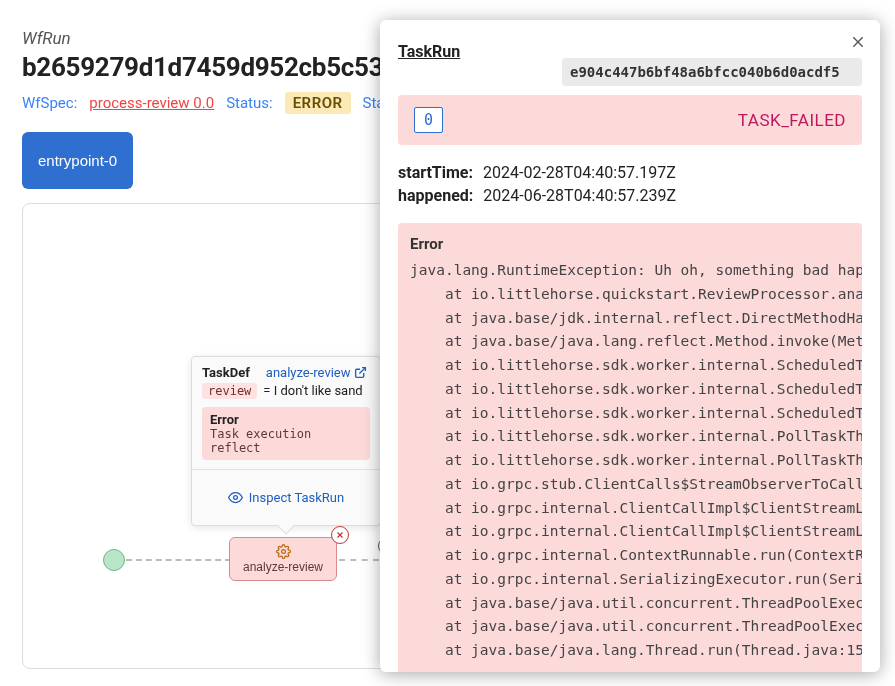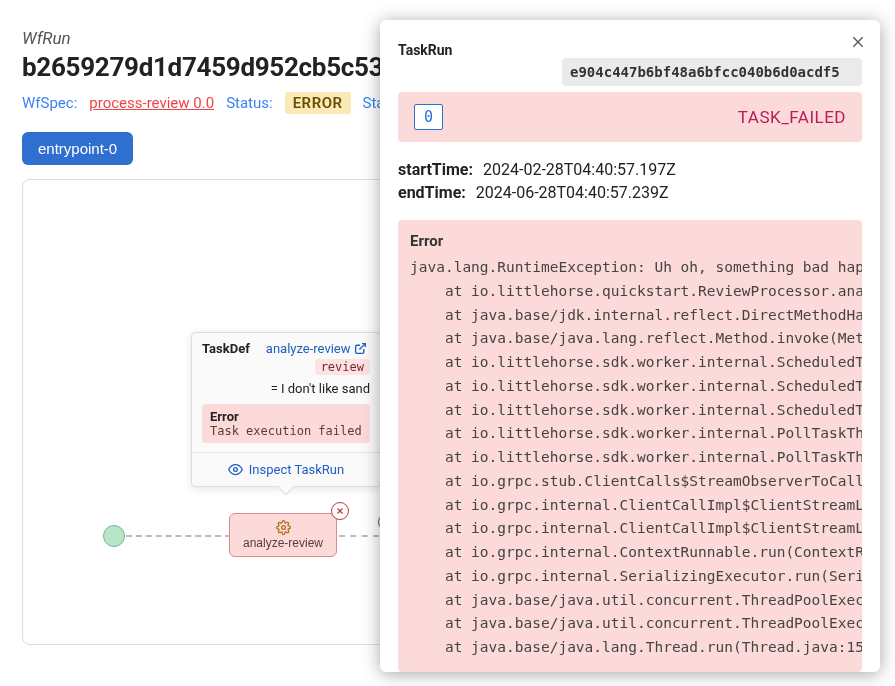--- a/index.html
+++ b/index.html
@@ -4,50 +4,50 @@
 <style>
   * { box-sizing: border-box; margin: 0; padding: 0; }
   body { font-family: -apple-system, BlinkMacSystemFont, "Segoe UI", Roboto, sans-serif; background: #fff; color: #222; width: 895px; height: 686px; overflow: hidden; position: relative; }
   .page { padding: 0 22px; }
   .crumb { font-style: italic; color: #555; font-size: 17px; margin-top: 28px; }
   .run-id { font-weight: 700; font-size: 26px; margin-top: 4px; letter-spacing: -0.3px; }
   .meta-row { display: flex; gap: 12px; align-items: center; font-size: 15px; margin-top: 10px; }
   .meta-row .lbl { color: #3b82f6; }
   .meta-row a { color: #ef4444; text-decoration: underline; cursor: pointer; }
   .badge-error { background: #fbe9b8; color: #6a4e00; font-weight: 600; padding: 2px 8px; border-radius: 3px; letter-spacing: 0.5px; }
-  .entry-btn { margin-top: 18px; display: inline-block; background: #2f6fd0; color: #fff; border-radius: 6px; padding: 8px 16px; font-size: 15px; border: none; cursor: pointer; }
+  .entry-btn { margin-top: 18px; display: inline-block; background: #2f6fd0; color: #fff; border-radius: 6px; padding: 20px 16px; font-size: 15px; border: none; cursor: pointer; }
 
   .canvas { margin-top: 14px; border: 1px solid #ddd; border-radius: 8px; height: 466px; position: relative; }
 
   .tooltip { position: absolute; left: 168px; top: 152px; width: 190px; background: #fafafa; border: 1px solid #ddd; border-radius: 4px; box-shadow: 0 2px 8px rgba(0,0,0,0.1); padding: 8px 10px 0; font-size: 13px; }
   .tooltip .td-row { display: flex; gap: 16px; align-items: center; }
   .tooltip .td-label { font-weight: 700; }
   .tooltip .td-link { color: #1f5fbf; text-decoration: none; cursor: pointer; display: inline-flex; align-items: center; gap: 3px; }
   .tooltip .sub { color: #444; margin-top: 2px; }
   .tooltip .section { font-weight: 700; margin-top: 8px; }
-  .tooltip .inputs-row { display: flex; align-items: flex-end; gap: 6px; margin-top: 3px; flex-direction: column; }
+  .tooltip .inputs-row { display: flex; align-items: flex-start; gap: 6px; margin-top: 3px; }
   .tooltip .pill { background: #fde2e2; color: #7a2a2a; font-family: ui-monospace, Menlo, monospace; font-size: 12px; padding: 1px 6px; border-radius: 3px; }
   .tooltip .errbox { background: #fcdada; border-radius: 4px; padding: 5px 8px; margin-top: 8px; }
   .tooltip .errbox .eh { font-weight: 700; font-size: 13px; }
   .tooltip .errbox .em { font-family: ui-monospace, Menlo, monospace; font-size: 12px; color: #5c3a3a; }
-  .tooltip .inspect { border-top: 1px solid #e3e3e3; margin: 9px -10px 0; padding: 9px 0; text-align: center; color: #1f5fbf; cursor: pointer; display: flex; justify-content: center; align-items: center; gap: 6px; font-size: 13px; }
+  .tooltip .inspect { border-top: 1px solid #e3e3e3; margin: 9px -10px 0; padding: 20px 0; text-align: center; color: #1f5fbf; cursor: pointer; display: flex; justify-content: center; align-items: center; gap: 6px; font-size: 13px; }
   .tooltip .tail { position: absolute; left: 50%; bottom: -7px; width: 12px; height: 12px; background: #fafafa; border-right: 1px solid #ddd; border-bottom: 1px solid #ddd; transform: translateX(-50%) rotate(45deg); }
 
   .node-start { position: absolute; left: 80px; top: 345px; width: 22px; height: 22px; border-radius: 50%; background: #b9e6c9; border: 1px solid #6fb787; }
   .dash-line { position: absolute; left: 103px; top: 355px; width: 105px; border-top: 2px dashed #bbb; }
   .node-task { position: absolute; left: 206px; top: 333px; width: 108px; height: 44px; background: #fcdada; border: 1px solid #d98b8b; border-radius: 6px; display: flex; flex-direction: column; align-items: center; justify-content: center; font-family: ui-monospace, Menlo, monospace; font-size: 12px; color: #6a3a1a; }
   .node-task .label { font-family: -apple-system, sans-serif; font-size: 12px; color: #5c3a3a; margin-top: 1px; }
   .badge-x { position: absolute; left: 308px; top: 322px; width: 18px; height: 18px; border-radius: 50%; border: 1.5px solid #c13a3a; background: #fff; display: flex; align-items: center; justify-content: center; }
   .dash-line2 { position: absolute; left: 316px; top: 355px; width: 40px; border-top: 2px dashed #bbb; }
   .node-warn { position: absolute; left: 355px; top: 333px; width: 18px; height: 18px; border-radius: 50%; border: 1.5px solid #555; background: #fff; display: flex; align-items: center; justify-content: center; }
 
   
   .modal { position: absolute; left: 380px; top: 20px; width: 500px; height: 652px; background: #fff; border-radius: 6px; box-shadow: 0 2px 18px rgba(0,0,0,0.35); padding: 22px 18px 10px; overflow: hidden; }
   .modal .close { position: absolute; top: 14px; right: 14px; cursor: pointer; color: #555; }
-  .modal h2 { font-size: 14px; font-weight: 700; }
+  .modal h2 { font-size: 16px; font-weight: 700; text-decoration: underline; }
   .modal .idbox { position: absolute; top: 38px; right: 18px; background: #eaeaea; border-radius: 4px; padding: 6px 8px; display: flex; align-items: center; gap: 20px; font-family: ui-monospace, Menlo, monospace; font-size: 14px; font-weight: 600; color: #333; max-width: 300px; }
   .modal .status-row { margin-top: 34px; background: #fcdada; border-radius: 4px; height: 50px; display: flex; align-items: center; justify-content: space-between; padding: 0 16px; }
   .modal .attempt { border: 1.5px solid #2f6fd0; color: #2f6fd0; font-family: ui-monospace, Menlo, monospace; padding: 3px 9px; border-radius: 2px; font-size: 15px; background: #fff; }
   .modal .failtxt { font-size: 17px; color: #be185d; letter-spacing: 0.5px; }
   .modal .times { margin-top: 18px; font-size: 16px; }
   .modal .times .row { display: flex; gap: 10px; margin-bottom: 4px; }
   .modal .times .k { font-weight: 700; }
   .modal .errpanel { margin-top: 18px; background: #fcdada; border-radius: 4px; padding: 12px 0 0; height: 452px; overflow: hidden; display: flex; flex-direction: column; }
   .modal .errpanel .eh { font-weight: 700; font-size: 15px; padding: 0 12px 6px; color: #333; }
   .modal .errpanel .trace { flex: 1; overflow-x: scroll; overflow-y: hidden; font-family: ui-monospace, Menlo, monospace; font-size: 14.5px; line-height: 1.64; white-space: pre; color: #444; padding: 0 12px 8px; }
@@ -85,21 +85,21 @@
               <line x1="10" y1="14" x2="21" y2="3"></line>
             </svg>
         </a>
       </div>
       <div class="inputs-row">
         <span class="pill">review</span>
         <span>= I don't like sand</span>
       </div>
       <div class="errbox">
         <div class="eh">Error</div>
-        <div class="em">Task execution failed</div>
+        <div class="em">Task execution reflect</div>
       </div>
       <div class="inspect">
         <svg width="15" height="15" viewBox="0 0 24 24" fill="none" stroke="#1f5fbf" stroke-width="2">
             <path d="M1 12s4-8 11-8 11 8 11 8-4 8-11 8-11-8-11-8z"></path>
             <circle cx="12" cy="12" r="3"></circle>
           </svg>
         <span>Inspect TaskRun</span>
       </div>
       <div class="tail"></div>
     </div>
@@ -147,21 +147,21 @@
   <div class="status-row">
     <span class="attempt">0</span>
     <span class="failtxt">TASK_FAILED</span>
   </div>
   <div class="times">
     <div class="row">
       <span class="k">startTime:</span>
       <span>2024-02-28T04:40:57.197Z</span>
     </div>
     <div class="row">
-      <span class="k">endTime:</span>
+      <span class="k">happened:</span>
       <span>2024-06-28T04:40:57.239Z</span>
     </div>
   </div>
   <div class="errpanel">
     <div class="eh">Error</div>
     <div class="trace">java.lang.RuntimeException: Uh oh, something bad happened while processing the review
     at io.littlehorse.quickstart.ReviewProcessor.analyzeReview(ReviewProcessor.java:25)
     at java.base/jdk.internal.reflect.DirectMethodHandleAccessor.invoke(DirectMethodHandleAccessor.java:103)
     at java.base/java.lang.reflect.Method.invoke(Method.java:580)
     at io.littlehorse.sdk.worker.internal.ScheduledTaskExecutor.invoke(ScheduledTaskExecutor.java)

